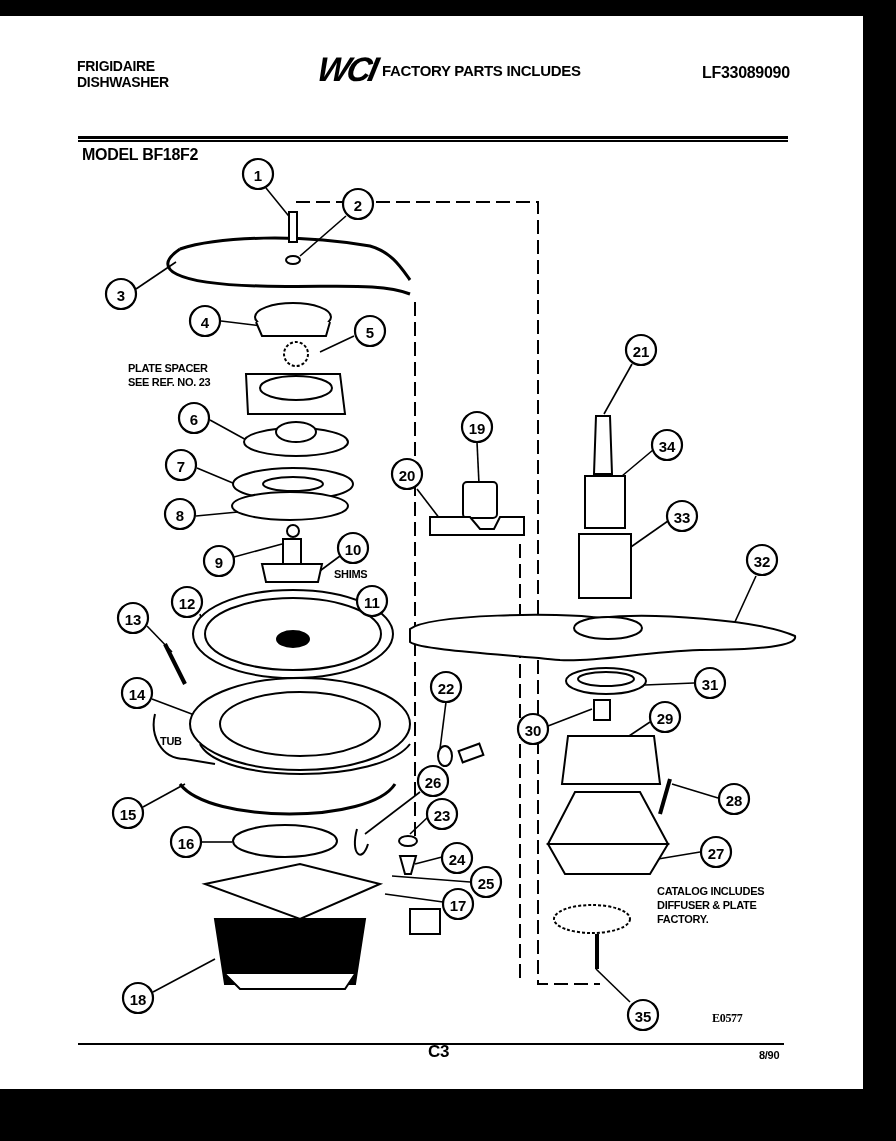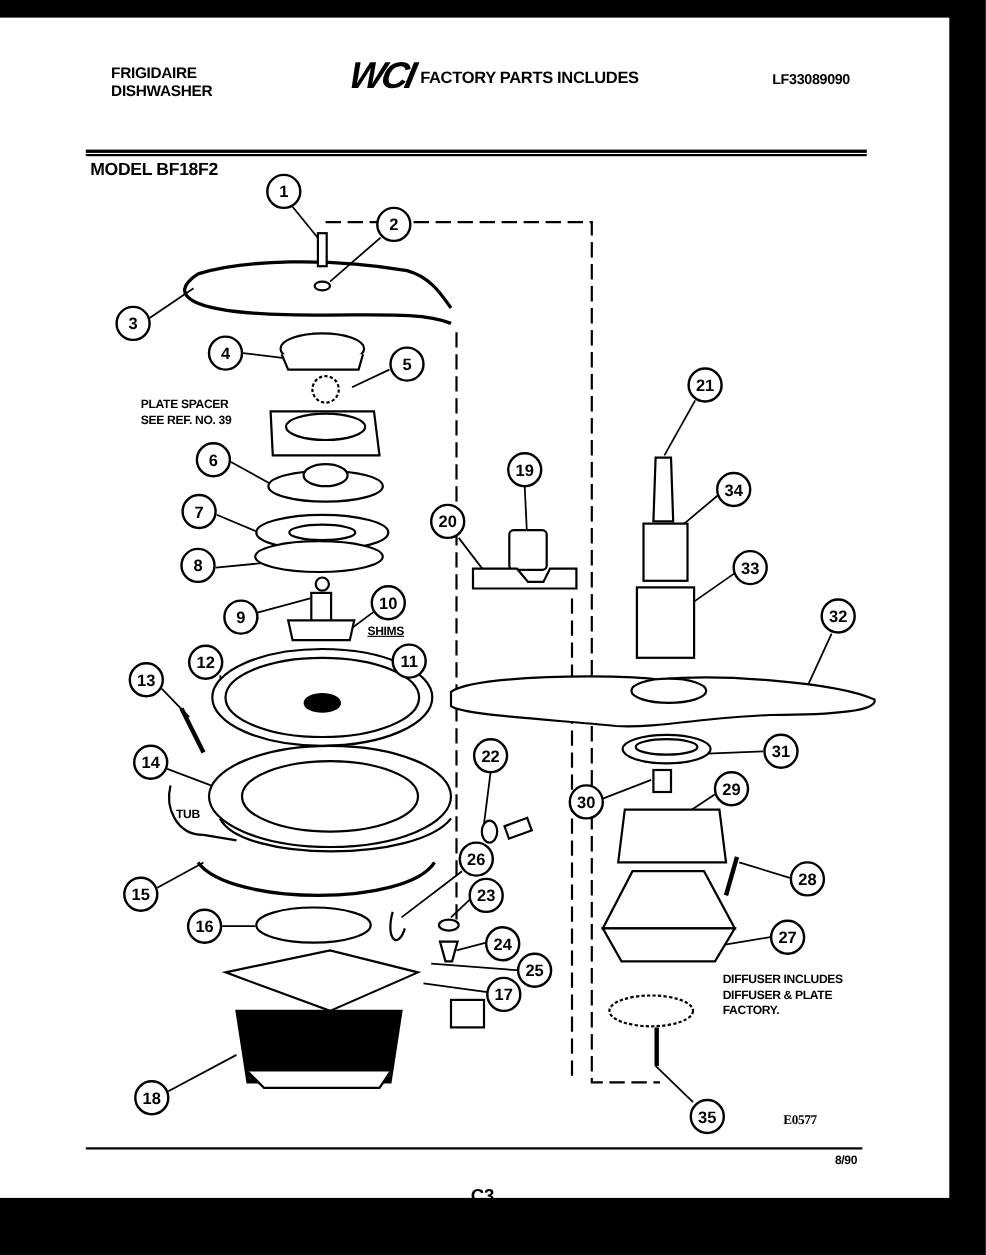--- a/index.html
+++ b/index.html
@@ -1,34 +1,34 @@
 <!DOCTYPE html>
 <html><head>
 <meta charset="utf-8">
 <style>
   html, body { margin:0; padding:0; background:#000; }
   body { width:896px; height:1141px; position:relative; overflow:hidden; font-family:"Liberation Sans", sans-serif; }
   .page { position:absolute; left:0; top:16px; width:863px; height:1073px; background:#fff; }
   .txt { position:absolute; font-weight:bold; color:#000; font-family:"Liberation Sans", sans-serif; letter-spacing:-0.3px; }
   .brand { left:77px; top:58px; font-size:14px; line-height:16px; }
-  .brand div { display:block;margin-left:24px; }
+  .brand div { display:block; }
   .logo { position:absolute; left:318px; top:50px; font-size:34px; font-style:italic; font-weight:bold; letter-spacing:-3px; transform:skewX(-12deg); font-family:"Liberation Sans", sans-serif; }
   .catalog { left:382px; top:62px; font-size:15px; }
-  .partno { left:702px; top:64px; font-size:13px; }
+  .partno { left:702px; top:64px; font-size:16px; }
   .rule-top1 { position:absolute; left:78px; top:136px; width:710px; height:3px; background:#000; }
   .rule-top2 { position:absolute; left:78px; top:140px; width:710px; height:2px; background:#000; }
   .model { left:82px; top:146px; font-size:16px; }
   .rule-bot { position:absolute; left:78px; top:1043px; width:706px; height:2px; background:#000; }
-  .pagecode { left:428px; top:1042px; font-size:17px;margin-top:36px; }
+  .pagecode { left:428px; top:1042px; font-size:17px; }
   .date { left:759px; top:1049px; font-size:11px; }
   .drawno { left:712px; top:1011px; font-size:12px;font-family:Liberation Serif, serif; }
   .note { font-size:11px; line-height:14px; }
   .note-plate { left:128px; top:361px; }
   .note-housing { left:657px; top:884px; }
-  .shims { left:334px; top:568px; font-size:11px;text-decoration:underline; }
+  .shims { left:334px; top:568px; font-size:11px; }
   .tub { left:160px; top:735px; font-size:11px; }
   svg.diagram { position:absolute; left:0; top:-16px; }
   .callout circle { fill:#fff; stroke:#000; stroke-width:2.2; }
   .callout text { font-family:"Liberation Sans", sans-serif; font-weight:bold; font-size:15px; text-anchor:middle; dominant-baseline:central; }
 </style>
 </head>
 <body>
 
 <div class="page"></div>
 
@@ -309,26 +309,26 @@
 </div>
 <div class="logo">WCI</div>
 <div class="txt catalog">FACTORY PARTS INCLUDES</div>
 <div class="txt partno">LF33089090</div>
 <div class="rule-top1"></div>
 <div class="rule-top2"></div>
 <div class="txt model">MODEL BF18F2</div>
 
 <div class="txt note note-plate">
   <div>PLATE SPACER</div>
-  <div>SEE REF. NO. 39</div>
+  <div>SEE REF. NO. 23</div>
 </div>
 <div class="txt shims">SHIMS</div>
 <div class="txt tub">TUB</div>
 <div class="txt note note-housing">
-  <div>DIFFUSER INCLUDES</div>
+  <div>CATALOG INCLUDES</div>
   <div>DIFFUSER &amp; PLATE</div>
   <div>FACTORY.</div>
 </div>
 
 <div class="txt drawno">E0577</div>
 <div class="rule-bot"></div>
 <div class="txt pagecode">C3</div>
 <div class="txt date">8/90</div>
 
 </body></html>

